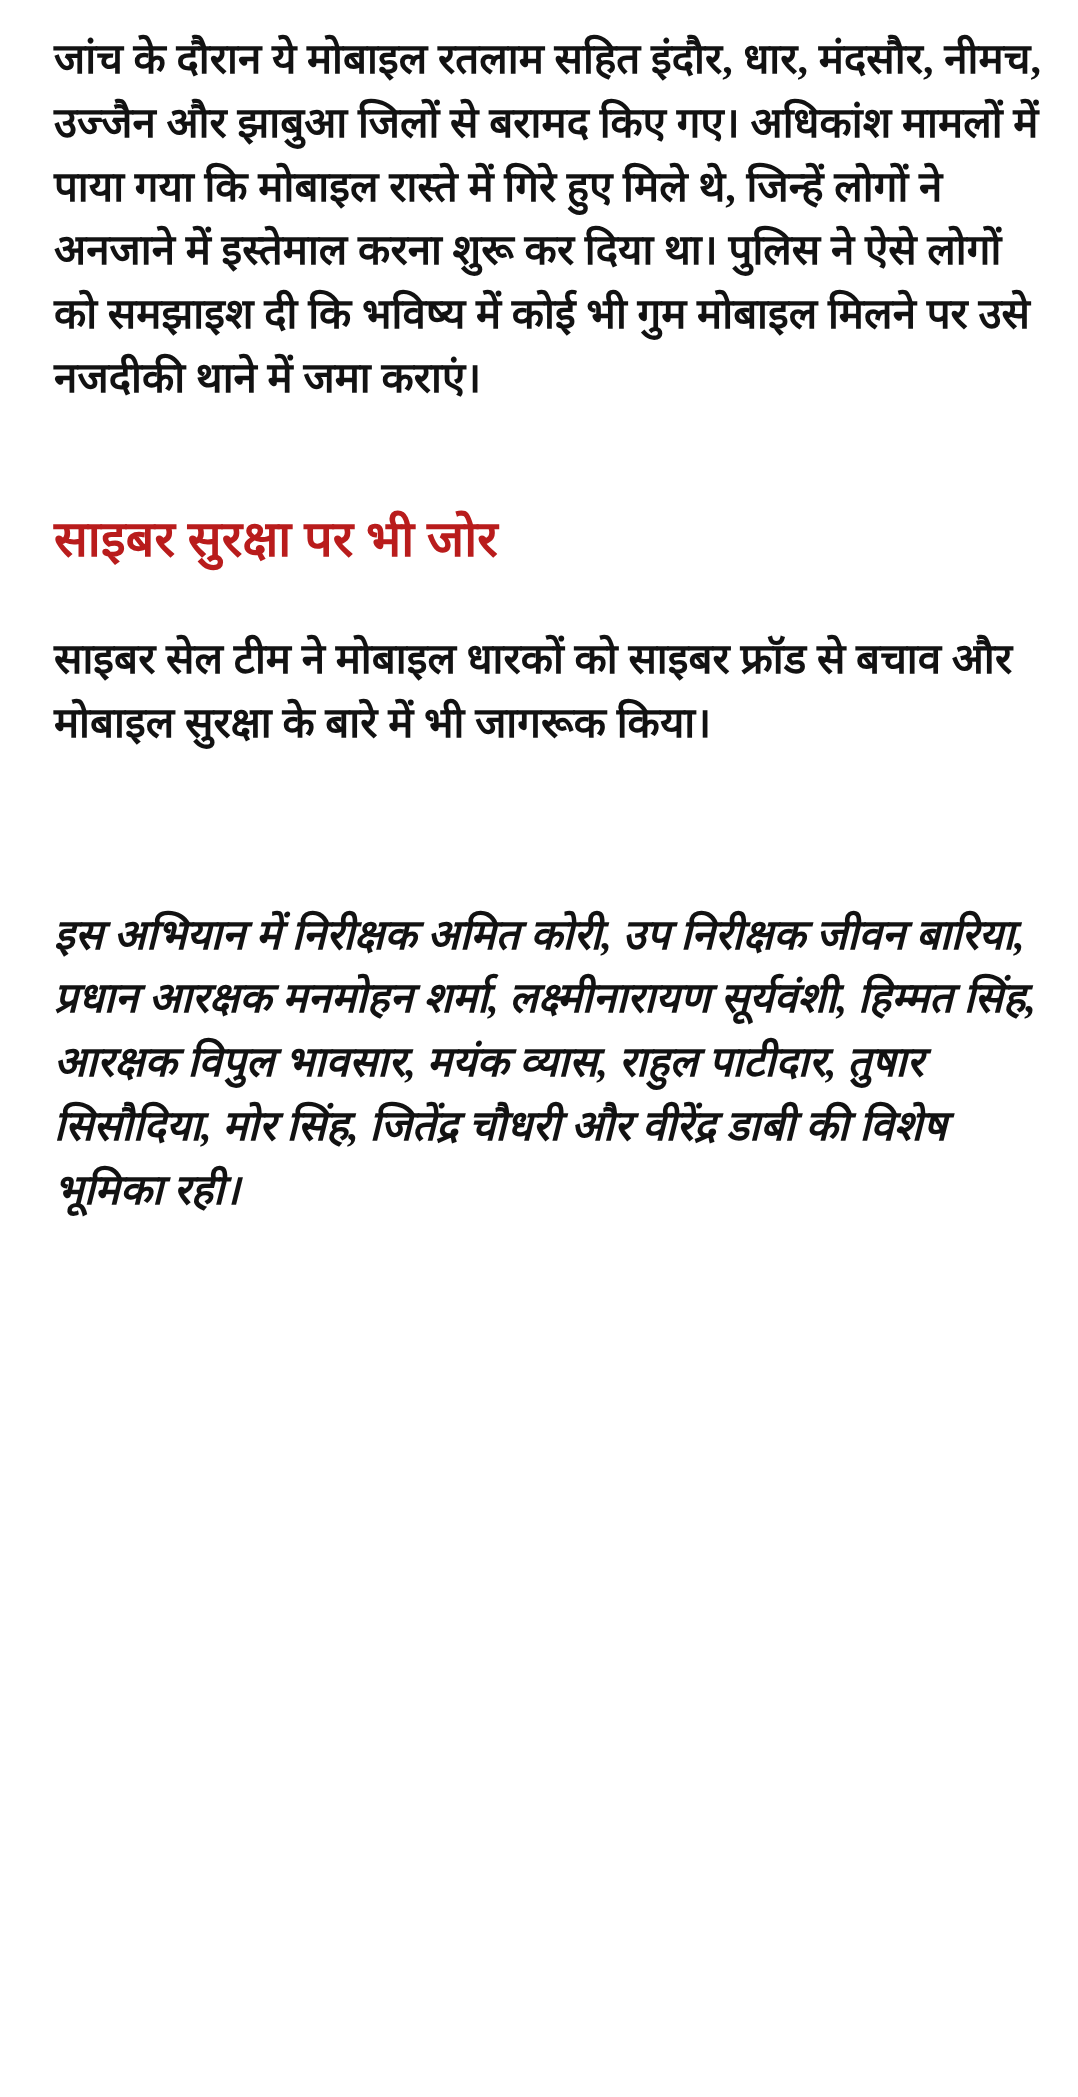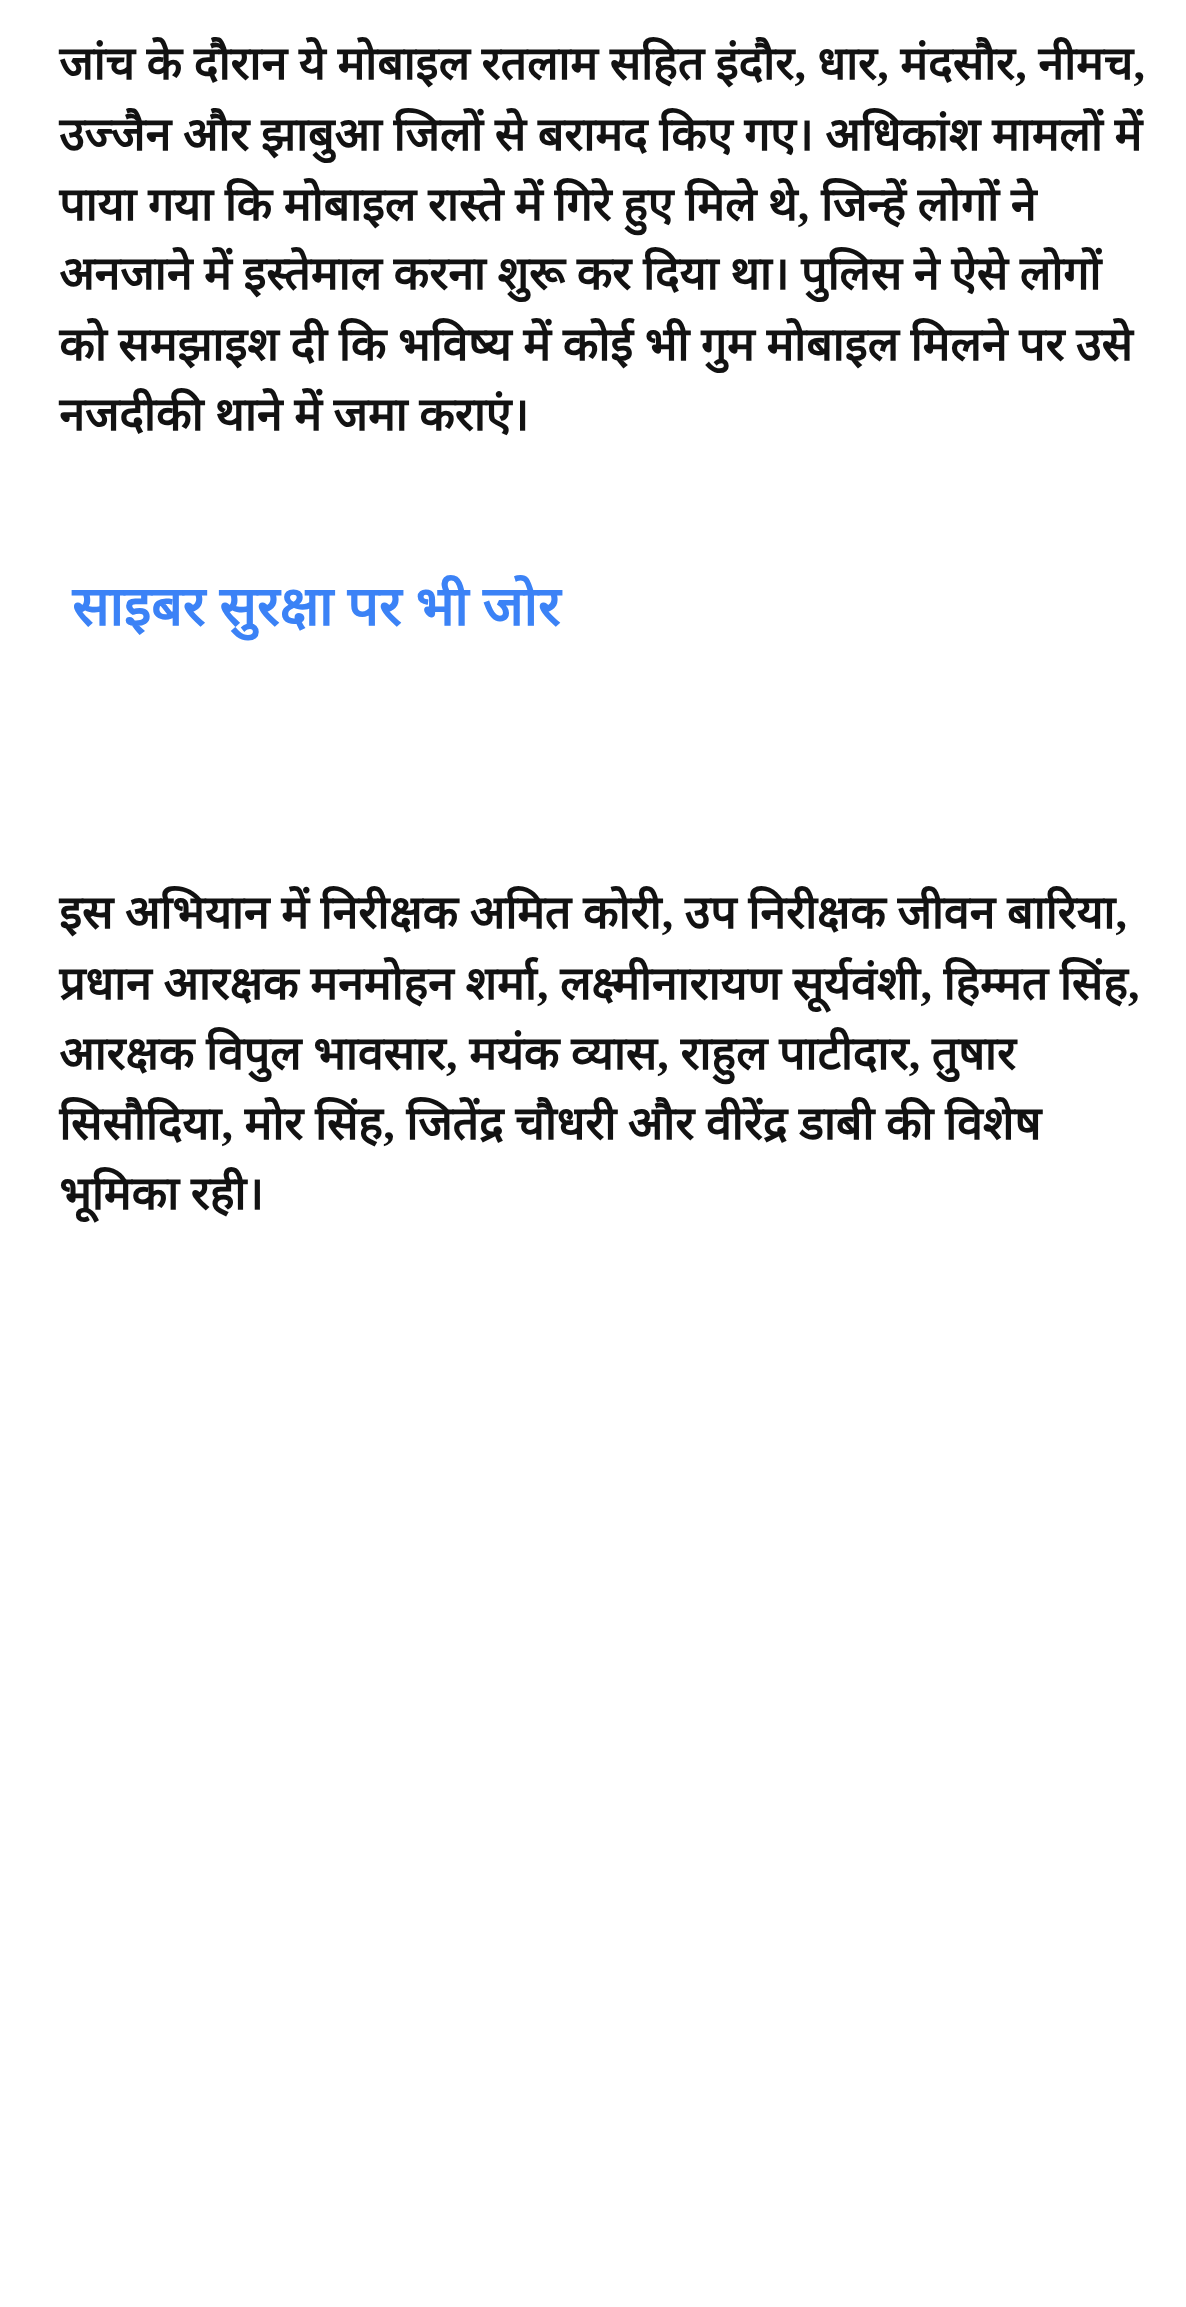--- a/index.html
+++ b/index.html
@@ -37,56 +37,58 @@
   .gap-after-para {
     height: 96px;
   }
   .gap-after-heading {
     height: 56px;
   }
   .gap-after-section {
     height: 92px;
   }
   h2.section-heading {
-    margin: 12px;
+    margin: 0;
     font-size: 50px;
     line-height: 1.3;
     font-weight: 700;
-    color: #3b82f6;
+    color: #b91c1c;
     letter-spacing: 0.2px;
   }
   .body-text-small {
     font-size: 40px;
     line-height: 1.55;
     font-weight: 700;
     color: #121212;
   }
   .body-text-light {
     font-size: 40px;
     line-height: 1.55;
     font-weight: 600;
     color: #151515;
+    font-style: italic;
   }
 </style>
 </head>
 <body>
 
 <div class="page">
   <div class="article-body">
 
     <div class="para-block">
       <p>जांच के दौरान ये मोबाइल रतलाम सहित इंदौर, धार, मंदसौर, नीमच, उज्जैन और झाबुआ जिलों से बरामद किए गए। अधिकांश मामलों में पाया गया कि मोबाइल रास्ते में गिरे हुए मिले थे, जिन्हें लोगों ने अनजाने में इस्तेमाल करना शुरू कर दिया था। पुलिस ने ऐसे लोगों को समझाइश दी कि भविष्य में कोई भी गुम मोबाइल मिलने पर उसे नजदीकी थाने में जमा कराएं।</p>
     </div>
 
     <div class="gap-after-para"></div>
 
     <h2 class="section-heading">साइबर सुरक्षा पर भी जोर</h2>
 
     <div class="gap-after-heading"></div>
 
+    <p class="body-text-small">साइबर सेल टीम ने मोबाइल धारकों को साइबर फ्रॉड से बचाव और मोबाइल सुरक्षा के बारे में भी जागरूक किया।</p>
 
     <div class="gap-after-section"></div>
 
 
     <div class="gap-after-heading"></div>
 
     <p class="body-text-light">इस अभियान में निरीक्षक अमित कोरी, उप निरीक्षक जीवन बारिया, प्रधान आरक्षक मनमोहन शर्मा, लक्ष्मीनारायण सूर्यवंशी, हिम्मत सिंह, आरक्षक विपुल भावसार, मयंक व्यास, राहुल पाटीदार, तुषार सिसौदिया, मोर सिंह, जितेंद्र चौधरी और वीरेंद्र डाबी की विशेष भूमिका रही।</p>
 
   </div>
 </div>

